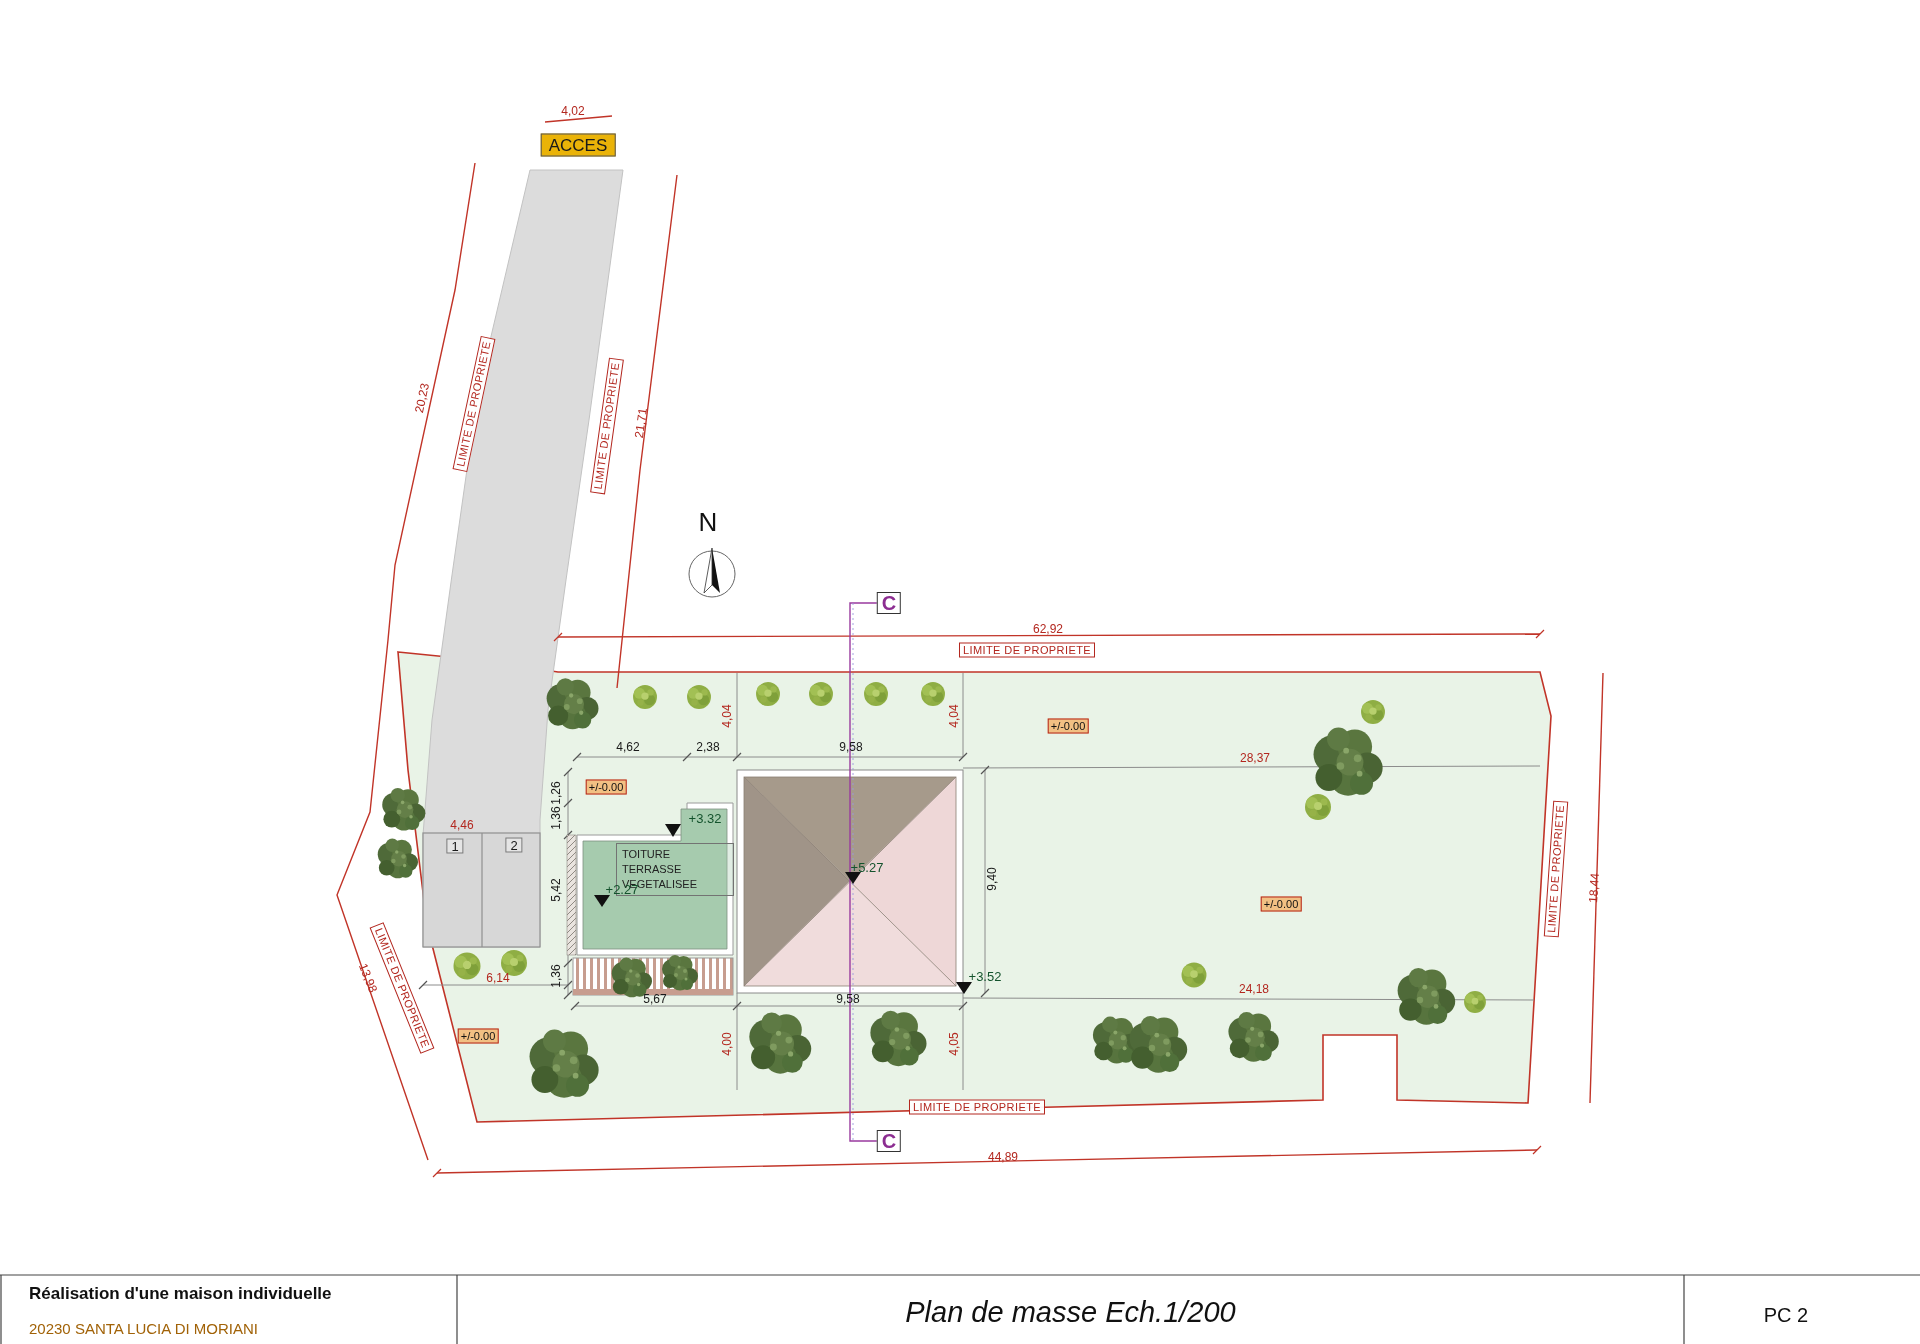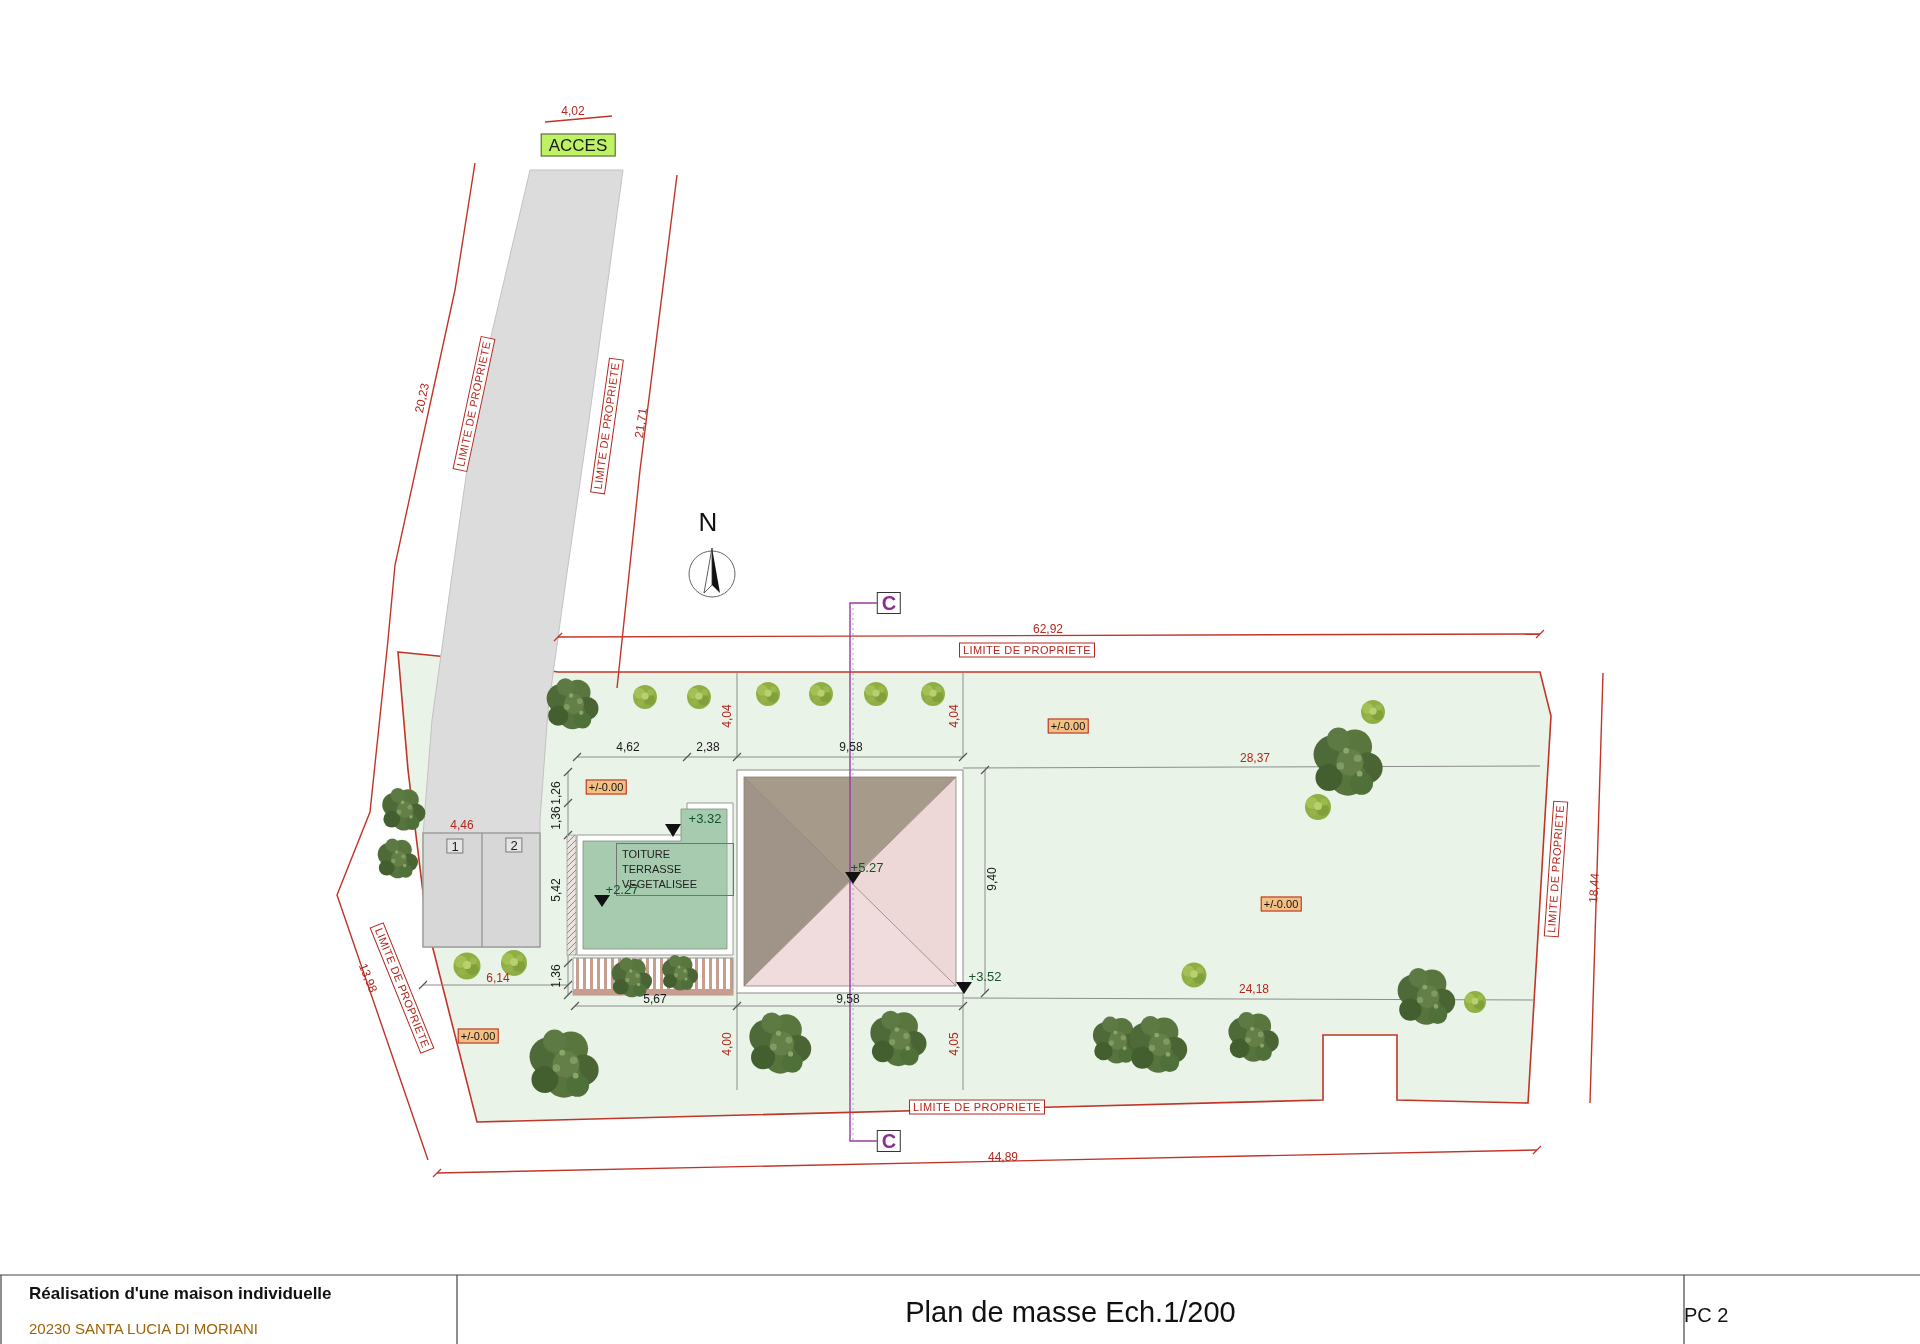--- a/index.html
+++ b/index.html
@@ -11,30 +11,30 @@
   .v{transform:translate(-50%,-50%) rotate(-90deg);}
   .r78{transform:translate(-50%,-50%) rotate(-78deg);}
   .r82{transform:translate(-50%,-50%) rotate(-82deg);}
   .r86{transform:translate(-50%,-50%) rotate(-86deg);}
   .r68{transform:translate(-50%,-50%) rotate(68deg);}
   .red{color:#b3271f;}
   .limite{border:1px solid #b3271f;color:#b3271f;background:rgba(255,255,255,.95);
           font-size:11px;padding:1px 3px;letter-spacing:.4px;}
   .badge{background:#f2c083;border:1px solid #b3271f;color:#111;font-size:11px;padding:1px 2px;}
   .elev{font-size:13px;color:#14532d;}
-  .boxed{border:1px solid #555;background:#bef264;padding:2px 7px;font-size:17px;}
+  .boxed{border:1px solid #555;background:#eab308;padding:2px 7px;font-size:17px;}
   .pnum{border:1px solid #777;background:rgba(255,255,255,.35);font-size:13px;padding:0 4px;}
   .cmark{border:1.3px solid #333;background:#fff;color:#8c2d91;font-size:20px;font-weight:bold;padding:0 4px;}
   .north-n{font-size:26px;color:#111;}
   .toit{position:absolute;z-index:3;border:1px solid #737373;background:rgba(166,203,174,.35);
         padding:3px 5px;font-size:11px;color:#222;line-height:1.35;}
   .tb-project{position:absolute;left:29px;top:1284px;font-size:17px;font-weight:bold;color:#111;z-index:3;}
   .tb-address{position:absolute;left:29px;top:1320px;font-size:15px;color:#a16207;z-index:3;}
-  .tb-title{position:absolute;left:457px;top:1296px;width:1227px;text-align:center;font-size:29px;color:#111;z-index:3;}
-  .tb-sheet{position:absolute;left:1684px;top:1304px;width:204px;font-size:20px;color:#111;z-index:3;}
+  .tb-title{position:absolute;left:457px;top:1296px;width:1227px;text-align:center;font-size:29px;color:#111;z-index:3;font-style:italic;}
+  .tb-sheet{position:absolute;left:1684px;top:1304px;width:204px;text-align:center;font-size:20px;color:#111;z-index:3;}
 </style>
 </head>
 <body>
 
 <div id="sheet">
 
 <svg id="plan-svg" width="1920" height="1344" viewBox="0 0 1920 1344">
   <defs>
     <pattern id="perg" width="7" height="10" patternUnits="userSpaceOnUse">
       <rect width="7" height="10" fill="#ffffff"></rect>

